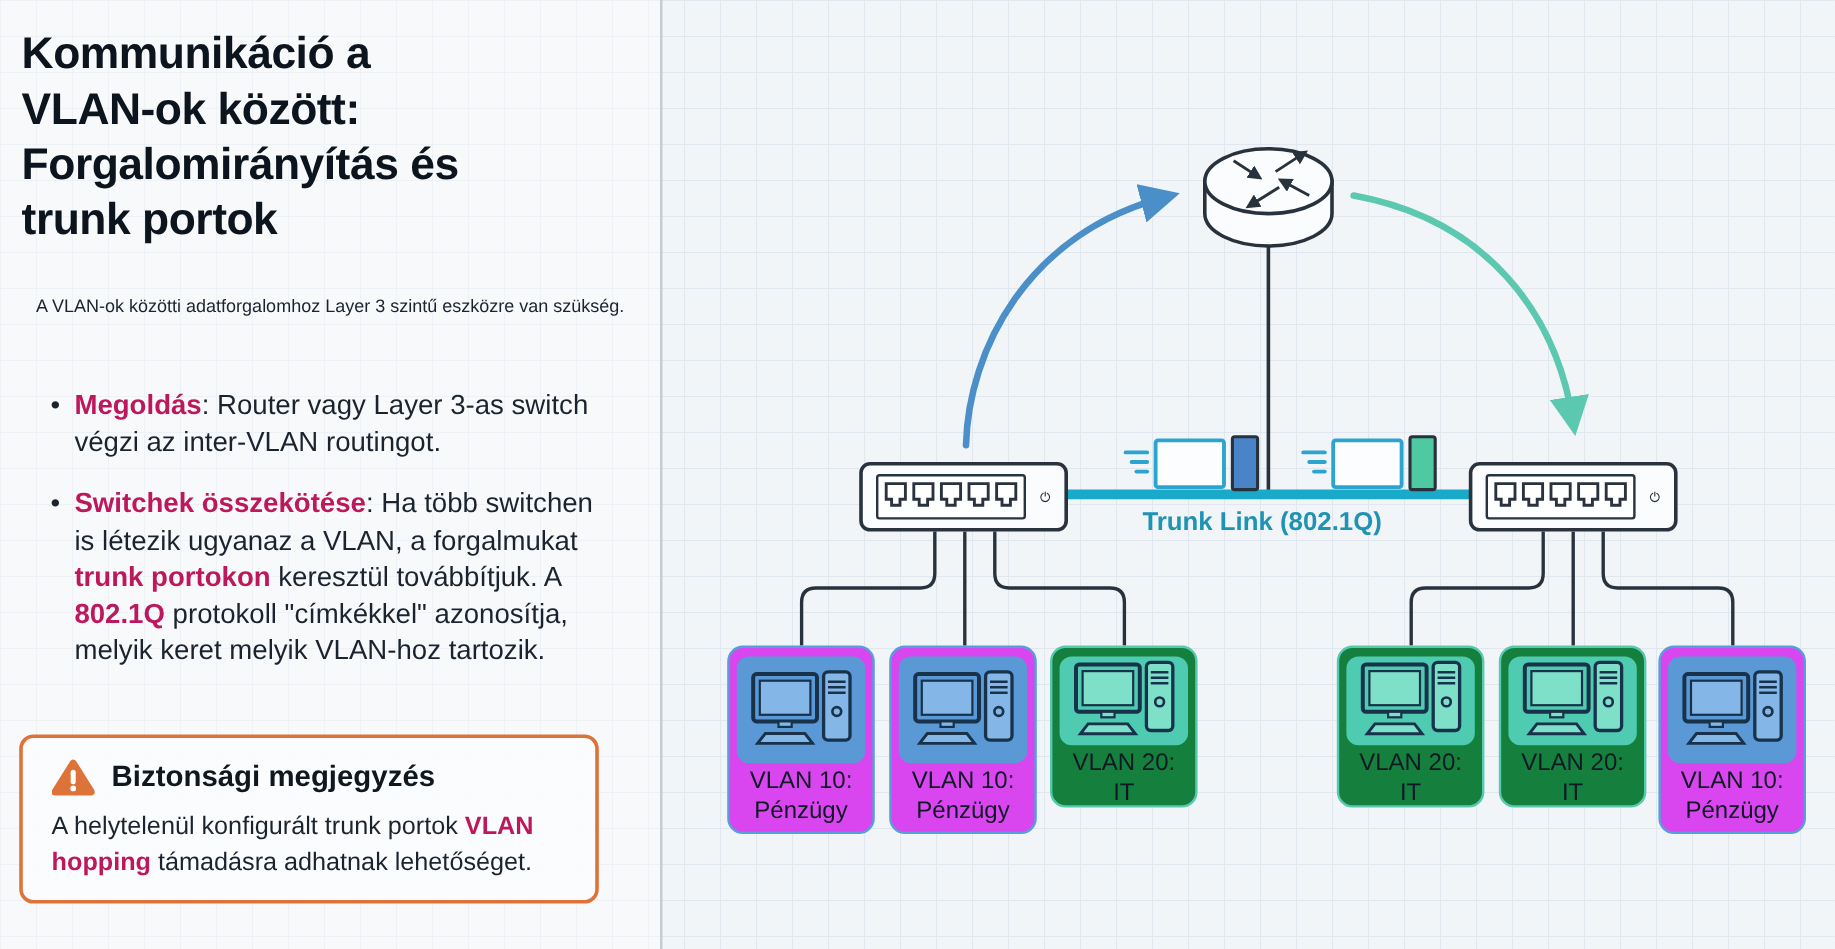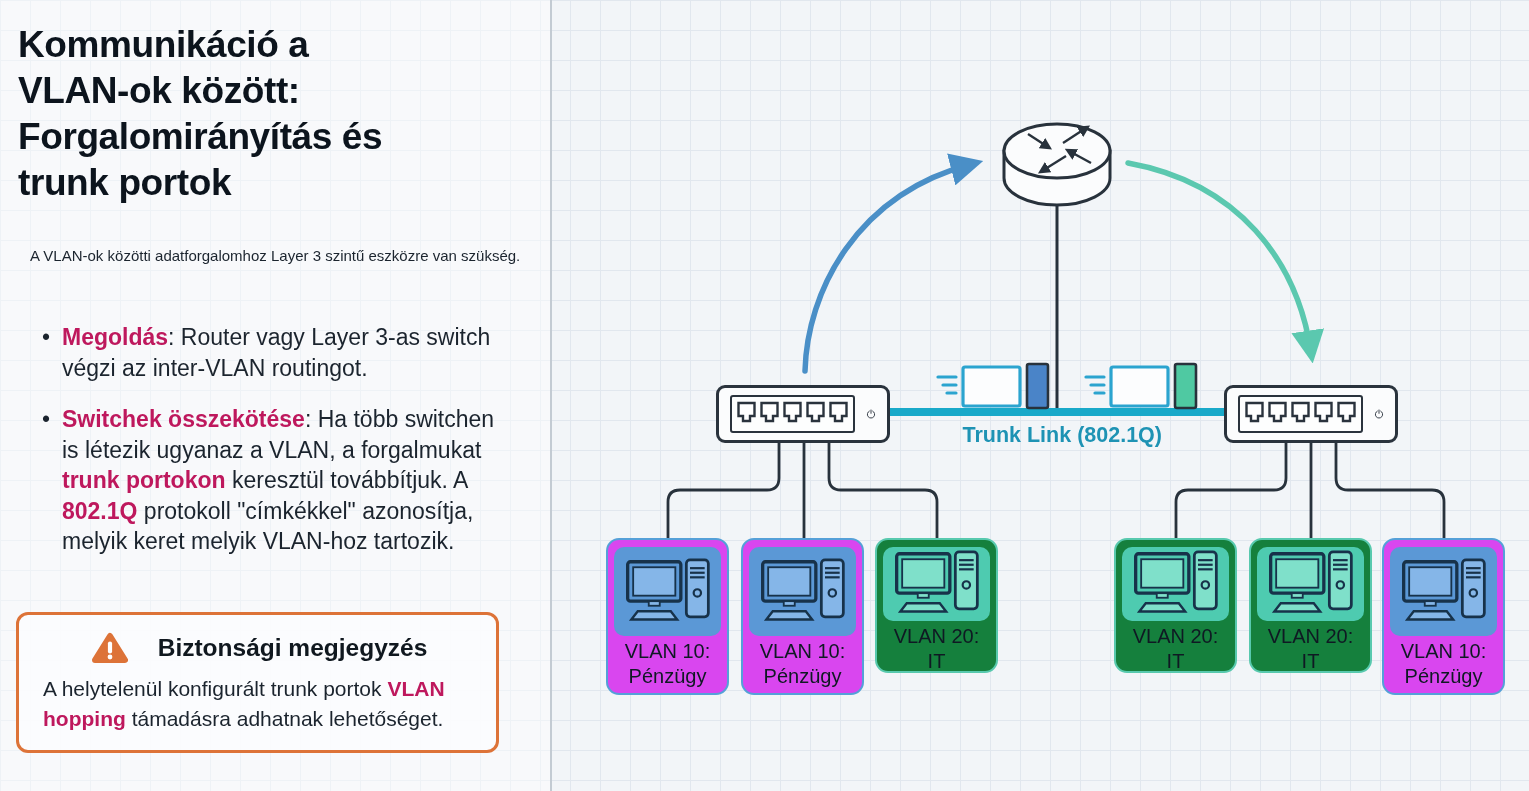--- a/index.html
+++ b/index.html
@@ -17,36 +17,36 @@
   .left-overlay{left:0;top:0;width:551px;height:791px;background:rgba(255,255,255,0.45);z-index:1;}
   .divider{left:550px;top:0;width:2px;height:791px;background:#c3cbd3;z-index:1;}
   .left-panel{z-index:3;}
   .title{left:18px;top:22px;width:480px;font-size:37px;line-height:46px;font-weight:700;color:#0c141d;letter-spacing:-0.4px;}
   .intro{left:30px;top:240px;width:500px;font-size:15px;line-height:31px;color:#1b242e;}
   .bullets{left:30px;top:322px;width:470px;}
   .bullet{position:relative;padding-left:32px;font-size:23px;line-height:30.5px;margin-bottom:21px;width:440px;color:#1b242e;}
   .bullet .dot{position:absolute;left:12px;top:0;}
   .b{font-weight:700;color:#be185d;}
   .warning-box{left:16px;top:612px;width:483px;box-sizing:border-box;border:3px solid #dd7338;border-radius:12px;background:rgba(252,253,254,0.85);padding:17px 20px 16px 24px;}
-  .warn-head{display:flex;align-items:center;gap:30px;margin-bottom:10px;justify-content:center;}
+  .warn-head{display:flex;align-items:center;gap:14px;margin-bottom:10px;}
   .warn-title{font-size:24.5px;font-weight:700;color:#10181f;}
   .warn-body{font-size:21px;line-height:30px;color:#1b242e;width:434px;}
   svg.layer{position:absolute;left:0;top:0;z-index:2;}
   
   .switch{position:absolute;z-index:4;box-sizing:border-box;width:174px;height:58px;background:#fbfcfd;border:3px solid #2a333d;border-radius:9px;display:flex;align-items:center;padding:0 11px;gap:11px;}
   .ports{box-sizing:border-box;border:2.5px solid #2a333d;border-radius:3px;background:#fdfefe;display:flex;gap:2px;padding:3px 4px;align-items:center;}
   
   .card{position:absolute;z-index:4;box-sizing:border-box;width:123px;border-radius:13px;border:2.5px solid;display:flex;flex-direction:column;align-items:center;padding:7px 6px 4px 6px;}
   .card.blue{background:#d946ef;border-color:#55a0d8;height:157px;}
   .card.teal{background:#15803d;border-color:#58c9ae;height:135px;}
   .icon-box{width:107px;height:92px;border-radius:10px;display:flex;align-items:center;justify-content:center;}
   .card.blue .icon-box{background:#5b98d6;}
   .card.teal .icon-box{background:#4ecbb0;}
   .card-label{margin-top:3px;font-size:20px;line-height:25px;text-align:center;color:#0f1923;}
-  .trunk-label{position:absolute;z-index:4;left:952px;top:423px;width:210px;text-align:right;font-size:21.5px;font-weight:700;color:#1e93b4;}
+  .trunk-label{position:absolute;z-index:4;left:952px;top:423px;width:210px;text-align:left;font-size:21.5px;font-weight:700;color:#1e93b4;}
 </style>
 </head>
 <body>
 
 <div class="abs left-overlay"></div>
 <div class="abs divider"></div>
 
 <svg class="layer" width="1529" height="791" viewBox="0 0 1529 791">
   <defs>
     <marker id="ah-blue" viewBox="0 0 10 10" refX="6.5" refY="5" markerWidth="6" markerHeight="6" orient="auto-start-reverse">

